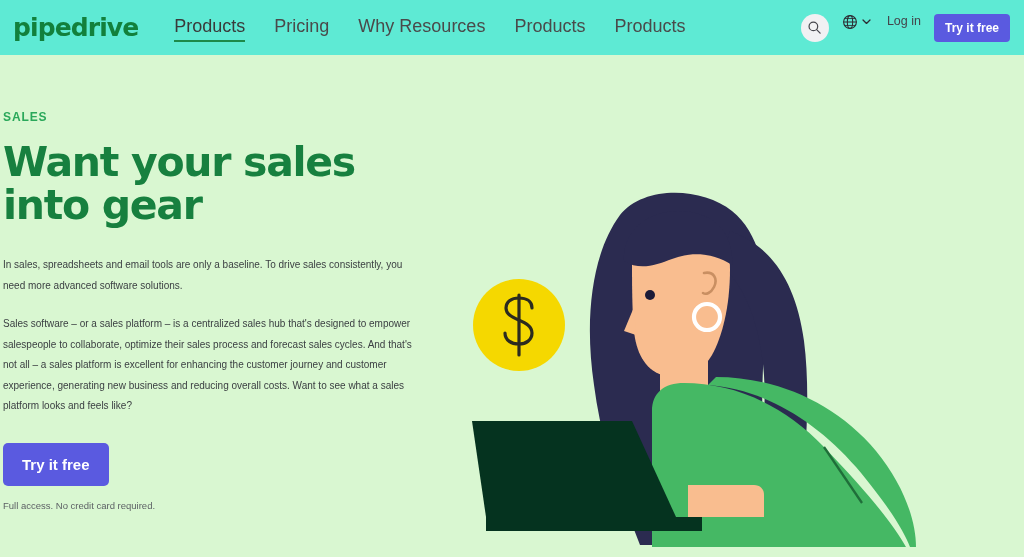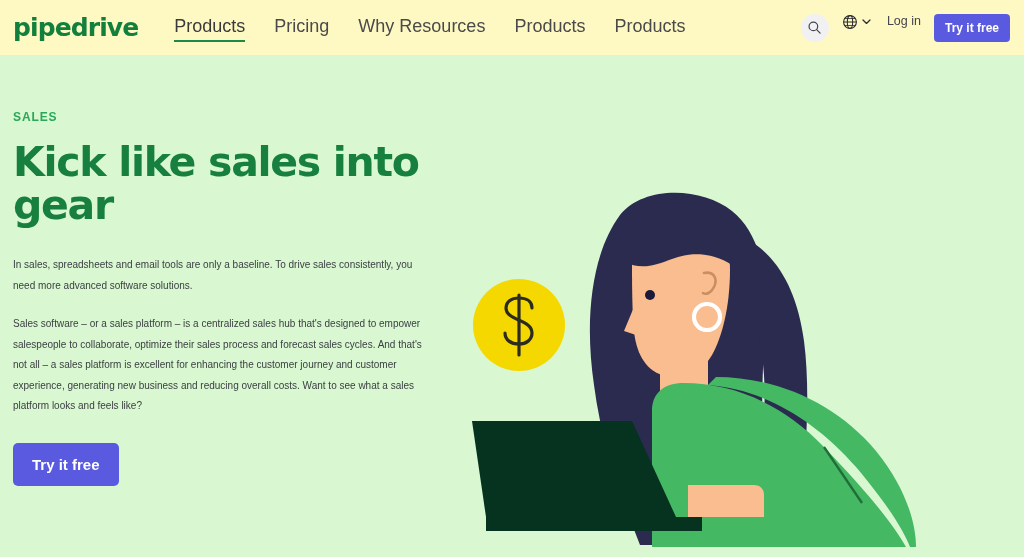--- a/index.html
+++ b/index.html
@@ -21,21 +21,21 @@
     position: relative;
     width: 1024px;
     height: 557px;
     overflow: hidden;
   }
 
   
   .header {
     position: relative;
     height: 55px;
-    background: #fef9c3;
+    background: #5eead4;
     display: flex;
     align-items: center;
     padding: 0 14px 0 13px;
     z-index: 5;
   }
 
   .logo {
     font-size: 25px;
     font-weight: bold;
     letter-spacing: -0.9px;
@@ -119,21 +119,21 @@
   
   .hero {
     position: relative;
     height: 502px;
     background: #d9f7d1;
     overflow: hidden;
   }
 
   .hero-copy {
     position: absolute;
-    left: 13px;
+    left: 3px;
     top: 55px;
     width: 430px;
     z-index: 3;
   }
 
   .eyebrow {
     font-size: 12px;
     font-weight: bold;
     letter-spacing: 0.9px;
     color: #2aa85a;
@@ -285,24 +285,25 @@
 
       <path d="M8 366 L168 366 L212 462 L22 462 Z" fill="#05331f"></path>
 
       <path d="M22 462 L238 462 L238 476 L22 476 Z" fill="#05331f"></path>
     </svg>
 
     <div class="hero-copy">
 
       <div class="eyebrow">SALES</div>
 
-      <h1 class="headline">Kick like sales into gear</h1>
+      <h1 class="headline">Want your sales into gear</h1>
 
       <p class="para">In sales, spreadsheets and email tools are only a baseline. To drive sales consistently, you need more advanced software solutions.</p>
 
       <p class="para second">Sales software – or a sales platform – is a centralized sales hub that's designed to empower salespeople to collaborate, optimize their sales process and forecast sales cycles. And that's not all – a sales platform is excellent for enhancing the customer journey and customer experience, generating new business and reducing overall costs. Want to see what a sales platform looks and feels like?</p>
 
       <button class="cta-hero">Try it free</button>
 
+      <div class="fineprint">Full access. No credit card required.</div>
     </div>
 
   </section>
 </div>
 
 </body></html>

